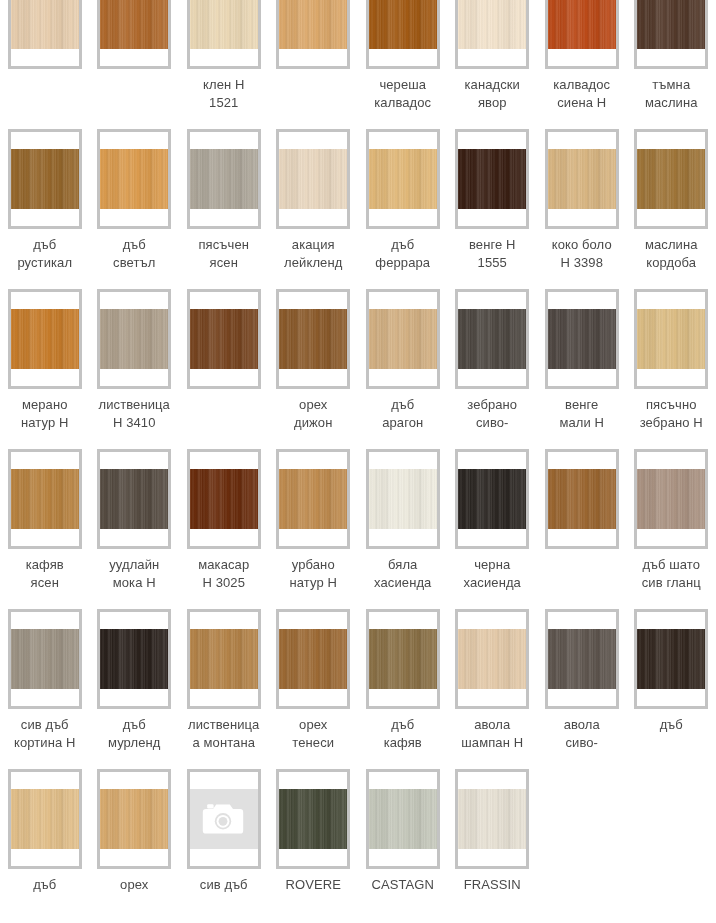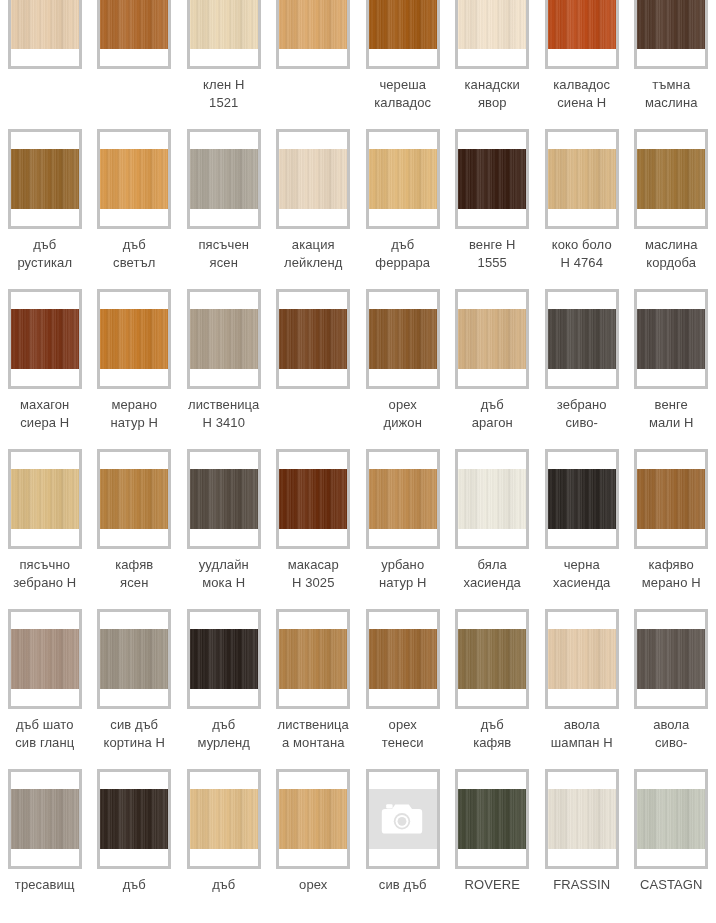--- a/index.html
+++ b/index.html
@@ -238,38 +238,31 @@
         <div class="swatch-texture" style="background: rgb(58, 31, 19);"></div>
       </div>
       <div class="swatch-label">венге Н
 1555</div>
     </div>
     <div class="swatch-cell">
       <div class="swatch-frame">
         <div class="swatch-texture" style="background: rgb(217, 182, 130);"></div>
       </div>
       <div class="swatch-label">коко боло
-Н 4764</div>
+Н 3398</div>
     </div>
     <div class="swatch-cell">
       <div class="swatch-frame">
         <div class="swatch-texture" style="background: rgb(159, 117, 56);"></div>
       </div>
       <div class="swatch-label">маслина
 кордоба</div>
     </div>
     <div class="swatch-cell">
       <div class="swatch-frame">
-        <div class="swatch-texture" style="background: rgb(124, 52, 22);"></div>
-      </div>
-      <div class="swatch-label">махагон
-сиера Н</div>
-    </div>
-    <div class="swatch-cell">
-      <div class="swatch-frame">
         <div class="swatch-texture" style="background: rgb(199, 124, 42);"></div>
       </div>
       <div class="swatch-label">мерано
 натур Н</div>
     </div>
     <div class="swatch-cell">
       <div class="swatch-frame">
         <div class="swatch-texture" style="background: rgb(175, 160, 140);"></div>
       </div>
       <div class="swatch-label">лиственица
@@ -354,22 +347,20 @@
       <div class="swatch-frame">
         <div class="swatch-texture" style="background: rgb(43, 38, 34);"></div>
       </div>
       <div class="swatch-label">черна
 хасиенда</div>
     </div>
     <div class="swatch-cell">
       <div class="swatch-frame">
         <div class="swatch-texture" style="background: rgb(155, 102, 48);"></div>
       </div>
-      <div class="swatch-label">кафяво
-мерано Н</div>
     </div>
     <div class="swatch-cell">
       <div class="swatch-frame">
         <div class="swatch-texture" style="background: rgb(171, 147, 130);"></div>
       </div>
       <div class="swatch-label">дъб шато
 сив гланц</div>
     </div>
     <div class="swatch-cell">
       <div class="swatch-frame">
@@ -412,26 +403,20 @@
       </div>
       <div class="swatch-label">авола
 шампан Н</div>
     </div>
     <div class="swatch-cell">
       <div class="swatch-frame">
         <div class="swatch-texture" style="background: rgb(94, 85, 78);"></div>
       </div>
       <div class="swatch-label">авола
 сиво-</div>
-    </div>
-    <div class="swatch-cell">
-      <div class="swatch-frame">
-        <div class="swatch-texture" style="background: rgb(161, 150, 138);"></div>
-      </div>
-      <div class="swatch-label">тресавищ</div>
     </div>
     <div class="swatch-cell">
       <div class="swatch-frame">
         <div class="swatch-texture" style="background: rgb(51, 39, 31);"></div>
       </div>
       <div class="swatch-label">дъб</div>
     </div>
     <div class="swatch-cell">
       <div class="swatch-frame">
         <div class="swatch-texture" style="background: rgb(227, 192, 138);"></div>
@@ -459,23 +444,23 @@
       <div class="swatch-label">сив дъб</div>
     </div>
     <div class="swatch-cell">
       <div class="swatch-frame">
         <div class="swatch-texture" style="background: rgb(70, 74, 56);"></div>
       </div>
       <div class="swatch-label">ROVERE</div>
     </div>
     <div class="swatch-cell">
       <div class="swatch-frame">
+        <div class="swatch-texture" style="background: rgb(198, 201, 188);"></div>
+      </div>
+      <div class="swatch-label">CASTAGN</div>
+    </div>
+    <div class="swatch-cell">
+      <div class="swatch-frame">
         <div class="swatch-texture" style="background: rgb(232, 226, 213);"></div>
       </div>
       <div class="swatch-label">FRASSIN</div>
     </div>
-    <div class="swatch-cell">
-      <div class="swatch-frame">
-        <div class="swatch-texture" style="background: rgb(198, 201, 188);"></div>
-      </div>
-      <div class="swatch-label">CASTAGN</div>
-    </div>
   </div>
 
 </body></html>

